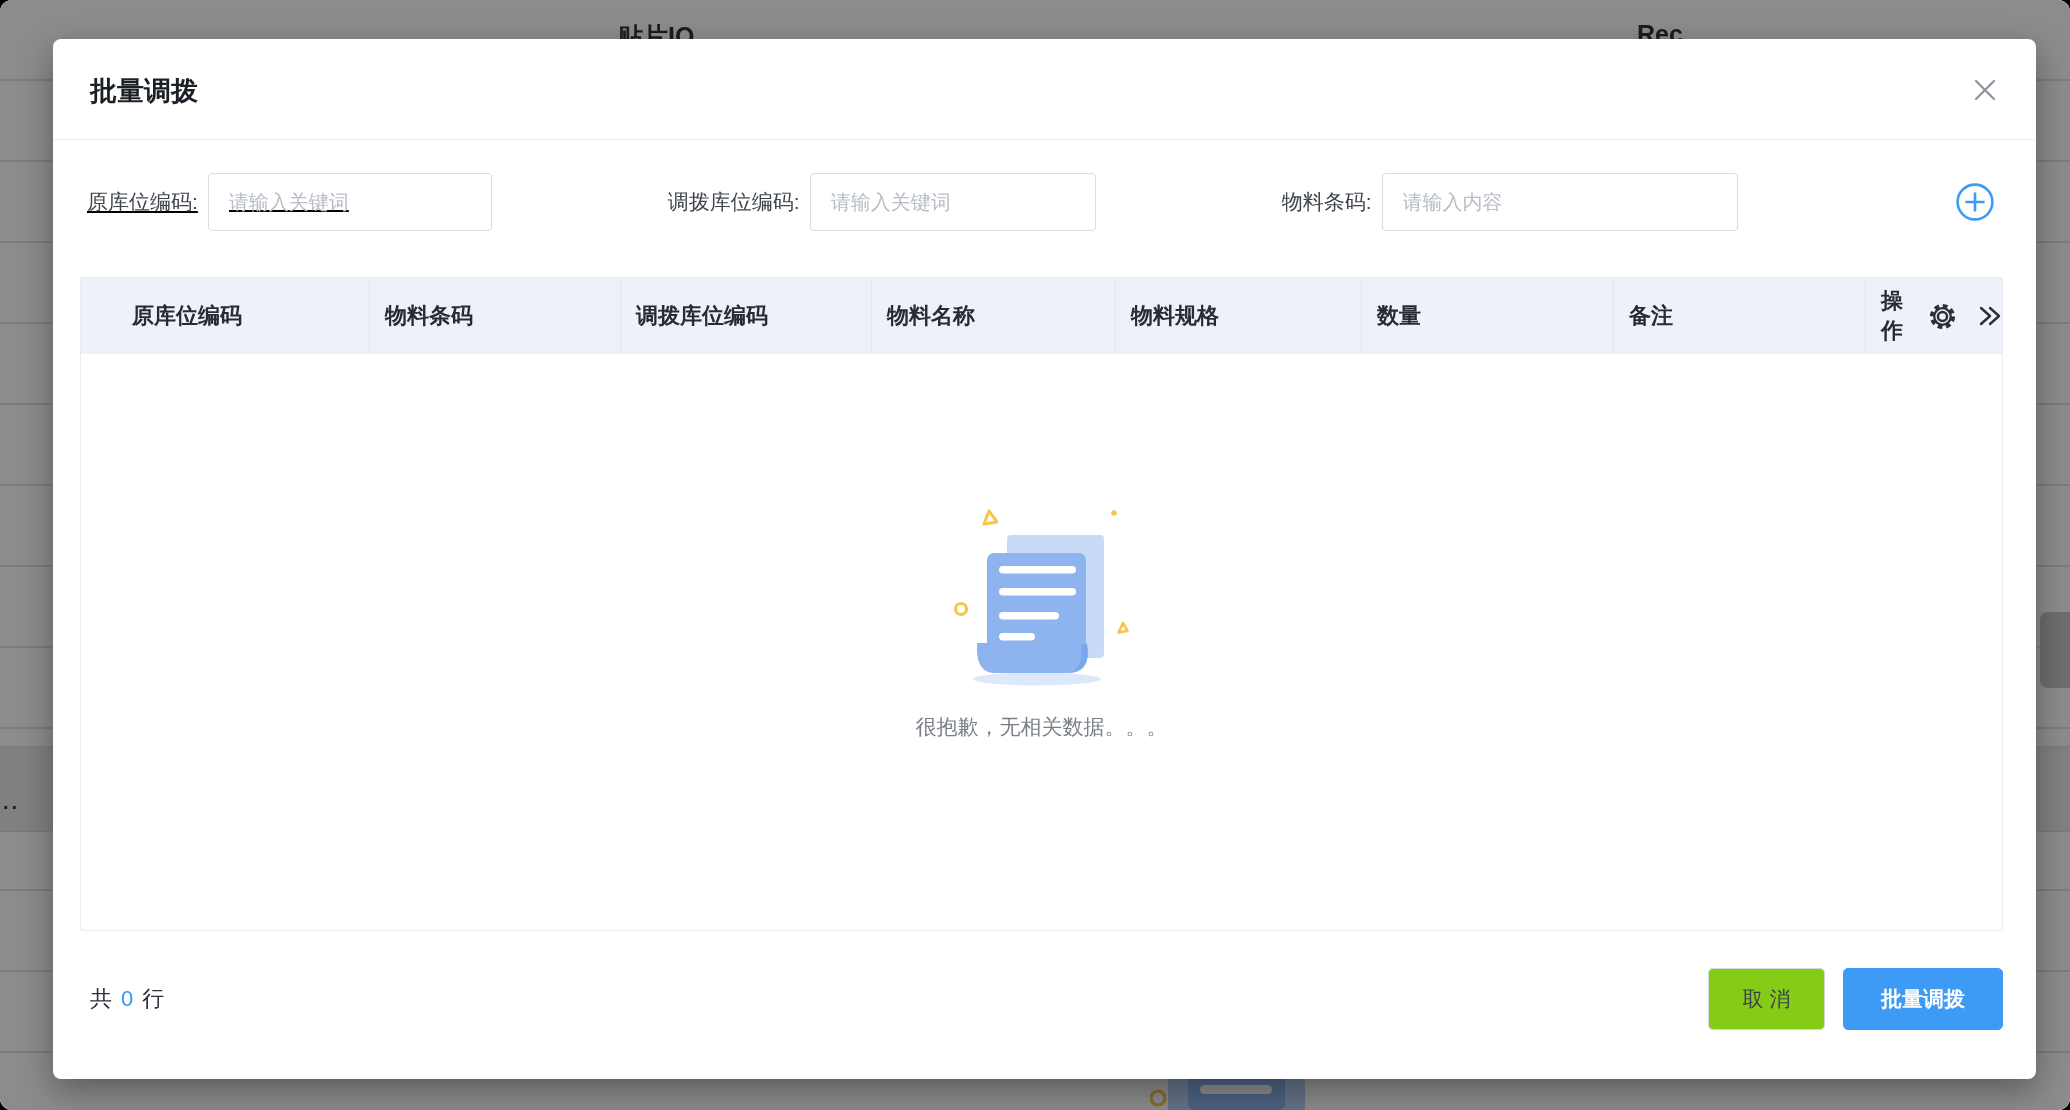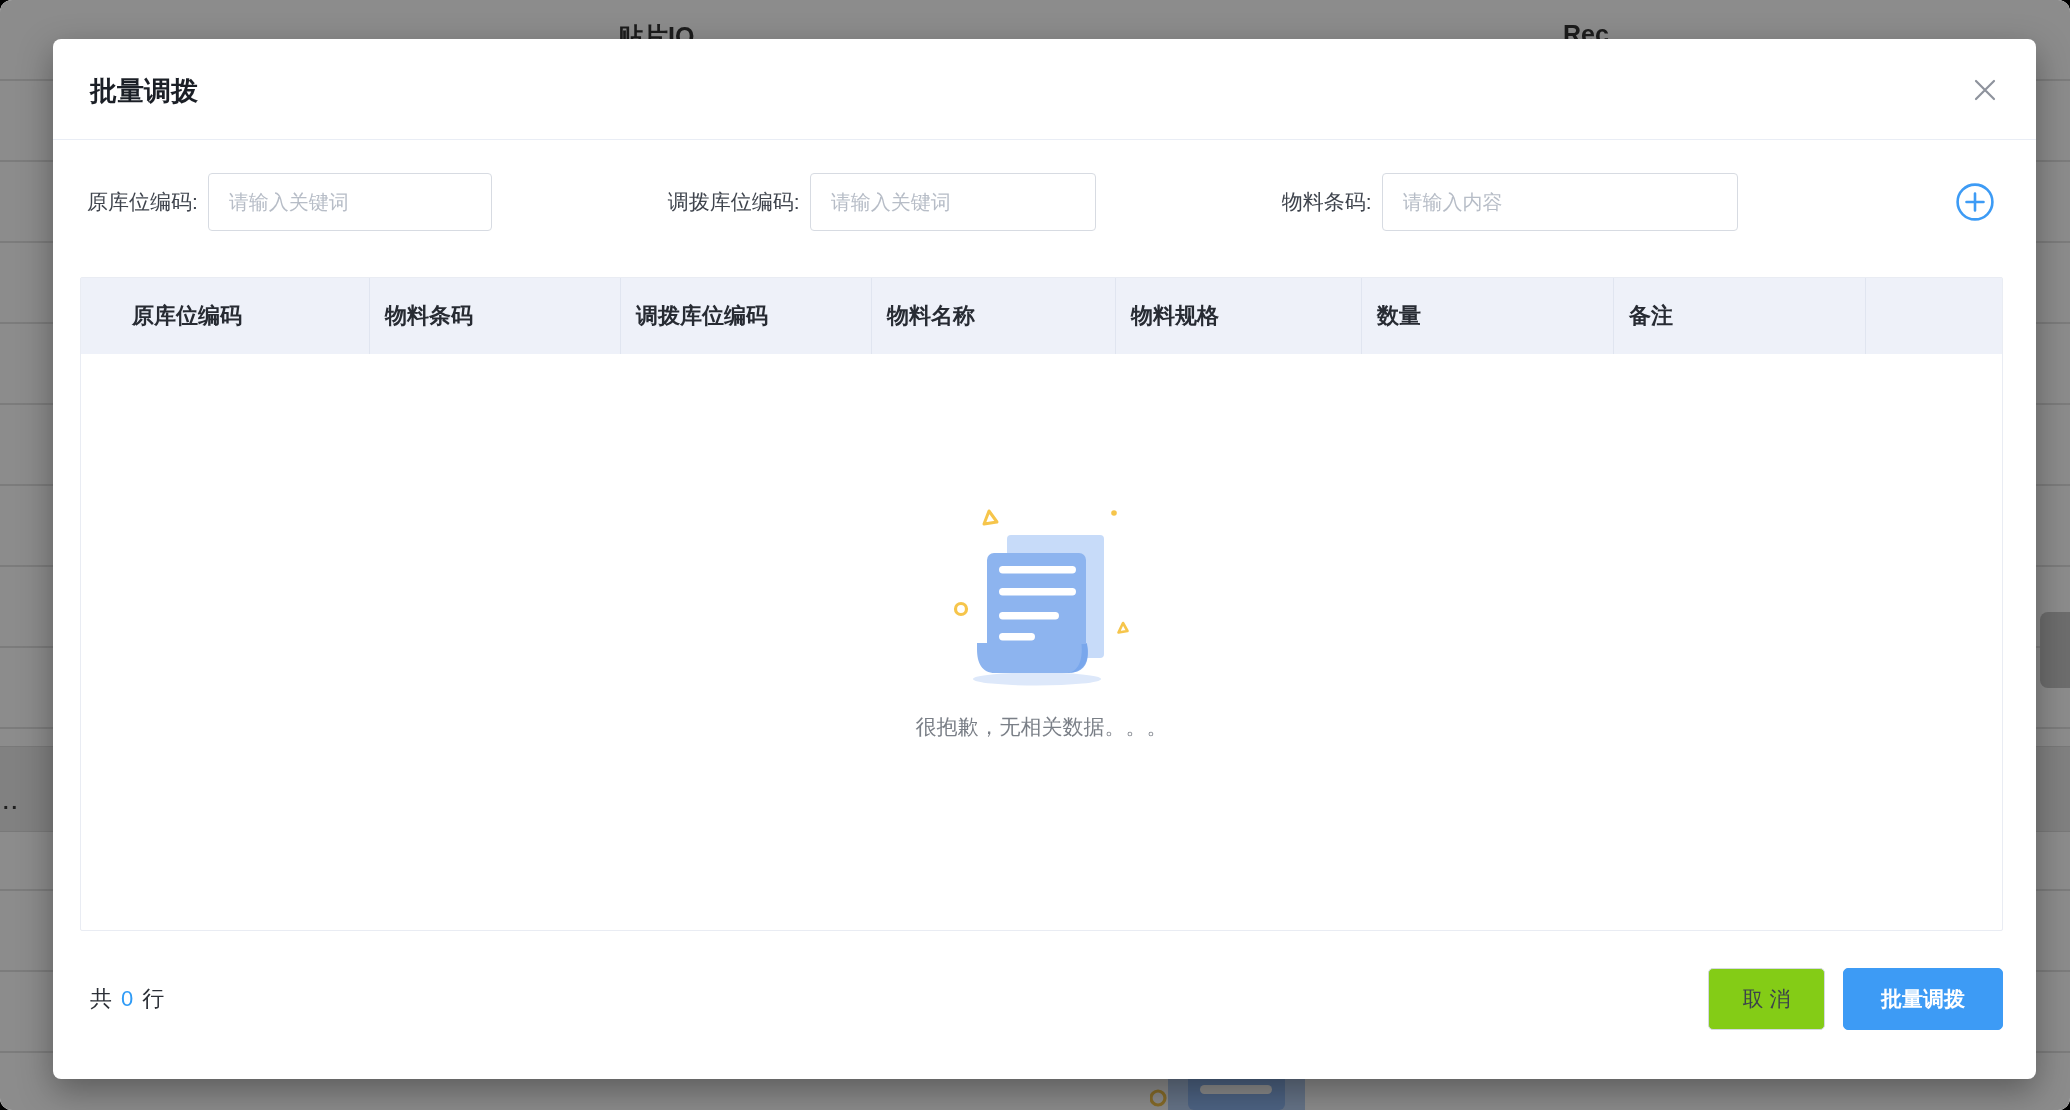--- a/index.html
+++ b/index.html
@@ -5,21 +5,21 @@
   * { margin:0; padding:0; box-sizing:border-box; }
   html,body { background:#000; width:2070px; height:1110px; font-family:"Liberation Sans","DejaVu Sans",sans-serif; }
   .screen { position:relative; width:2070px; height:1110px; background:#fff; border-radius:12px; overflow:hidden; }
 
   
   .page { position:absolute; inset:0; background:#fff; }
   .bg-rows { position:absolute; left:0; top:0; right:0; height:1110px;
     background:repeating-linear-gradient(to bottom, transparent 0px, transparent 79px, #e2e2e2 79px, #e2e2e2 81px); }
   .bg-top-text { position:absolute; top:20px; font-size:25px; font-weight:700; color:#333; white-space:nowrap; }
   .bg-top-text.left { left:618px; }
-  .bg-top-text.right { left:1563px; }
+  .bg-top-text.right { left:1637px; }
   .bg-band { position:absolute; left:0; right:0; top:746px; height:86px; background:#ececec;
     border-top:1px solid #dddddd; border-bottom:1px solid #dddddd; }
   .bg-band span { position:absolute; left:3px; top:44px; font-size:20px; font-weight:700; color:#3a3a3a; letter-spacing:3px; }
   .bg-side-btn { position:absolute; left:2040px; top:612px; width:42px; height:76px; background:#c6c6c6; border-radius:8px; }
   .bg-illustration { position:absolute; left:1150px; top:1025px; }
 
   
   .backdrop { position:absolute; inset:0; background:rgba(0,0,0,0.45); }
 
   
@@ -30,21 +30,21 @@
   .close-button { position:absolute; right:34px; top:34px; width:34px; height:34px; border:none; background:transparent;
     cursor:pointer; display:flex; align-items:center; justify-content:center; }
 
   
   .filters { position:absolute; left:28px; right:28px; top:133px; height:60px; display:flex; align-items:center; }
   .filter-group { display:flex; align-items:center; }
   .filter-group .flabel { font-size:21px; color:#3f444d; margin-right:10px; white-space:nowrap; }
   .filter-group input { height:58px; border:1px solid #d7dbe2; border-radius:4px; padding:0 20px; font-size:20px;
     color:#4d7c0f; outline:none; background:#fff; font-family:inherit; }
   .filter-group input::placeholder { color:#b7bdc7; }
-  .g1 { margin-left:6px; margin-right:176px; } .g1 input { width:284px; }
+  .g1 { margin-left:6px; margin-right:176px;text-decoration:underline; } .g1 input { width:284px; }
   .g2 { margin-right:186px; } .g2 input { width:286px; }
   .g3 input { width:356px; }
   .add-button { margin-left:auto; margin-right:12px; width:42px; height:42px; border:none; background:transparent;
     cursor:pointer; display:flex; align-items:center; justify-content:center; }
 
   
   .table { position:absolute; left:27px; top:238px; width:1923px; height:654px;
     border:1px solid #e9ecf3; border-radius:2px; }
   .thead { display:flex; height:76px; background:#eef1f9;padding-left:36px; }
   .th { display:flex; align-items:center; padding-left:15px; font-size:22px; font-weight:700; color:#272b33;
@@ -127,20 +127,35 @@
 
     <div class="table">
       <div class="thead">
         <div class="th">原库位编码</div>
         <div class="th">物料条码</div>
         <div class="th">调拨库位编码</div>
         <div class="th">物料名称</div>
         <div class="th">物料规格</div>
         <div class="th">数量</div>
         <div class="th">备注</div>
+        <div class="th th-icons">
+          <span>操作</span>
+          <span class="gear-wrap">
+            <svg width="31" height="31" viewBox="0 0 30 30">
+              <circle cx="15" cy="15" r="10" fill="none" stroke="#2b2f36" stroke-width="4.4" stroke-dasharray="4.4 3.45"></circle>
+              <circle cx="15" cy="15" r="8" fill="none" stroke="#2b2f36" stroke-width="2.2"></circle>
+              <circle cx="15" cy="15" r="4.4" fill="none" stroke="#2b2f36" stroke-width="2.4"></circle>
+            </svg>
+          </span>
+          <span class="chevrons-wrap">
+            <svg width="24" height="26" viewBox="0 0 24 26">
+              <path d="M3 5 L12 13 L3 21 M12 5 L21 13 L12 21" fill="none" stroke="#2b2f36" stroke-width="2.4" stroke-linejoin="round" stroke-linecap="round"></path>
+            </svg>
+          </span>
+        </div>
       </div>
       <div class="tbody">
         <div class="empty-state">
           <svg width="182" height="186" viewBox="0 0 182 186">
             <ellipse cx="86" cy="176" rx="64" ry="6.5" fill="#dde8fa"></ellipse>
             <rect x="56" y="32" width="97" height="123" rx="4" fill="#c7dbf9"></rect>
             <rect x="36" y="50" width="99" height="100" rx="7" fill="#8db4ef"></rect>
             <path d="M26 140 L136 140 L136 143 C139 158 134 170 118 170 L44 170 C31 170 26 160 26 146 Z" fill="#8db4ef"></path>
             <path d="M136 141 C139 156 134 170 116 170 C127 169 132 158 130.5 141 Z" fill="#79a7ec"></path>
             <rect x="48" y="63" width="77" height="7.5" rx="3.7" fill="#ffffff"></rect>

